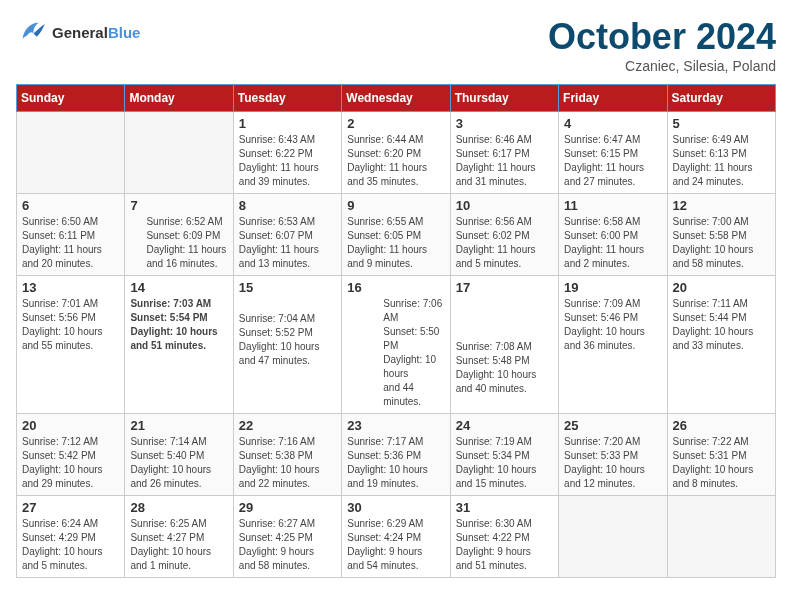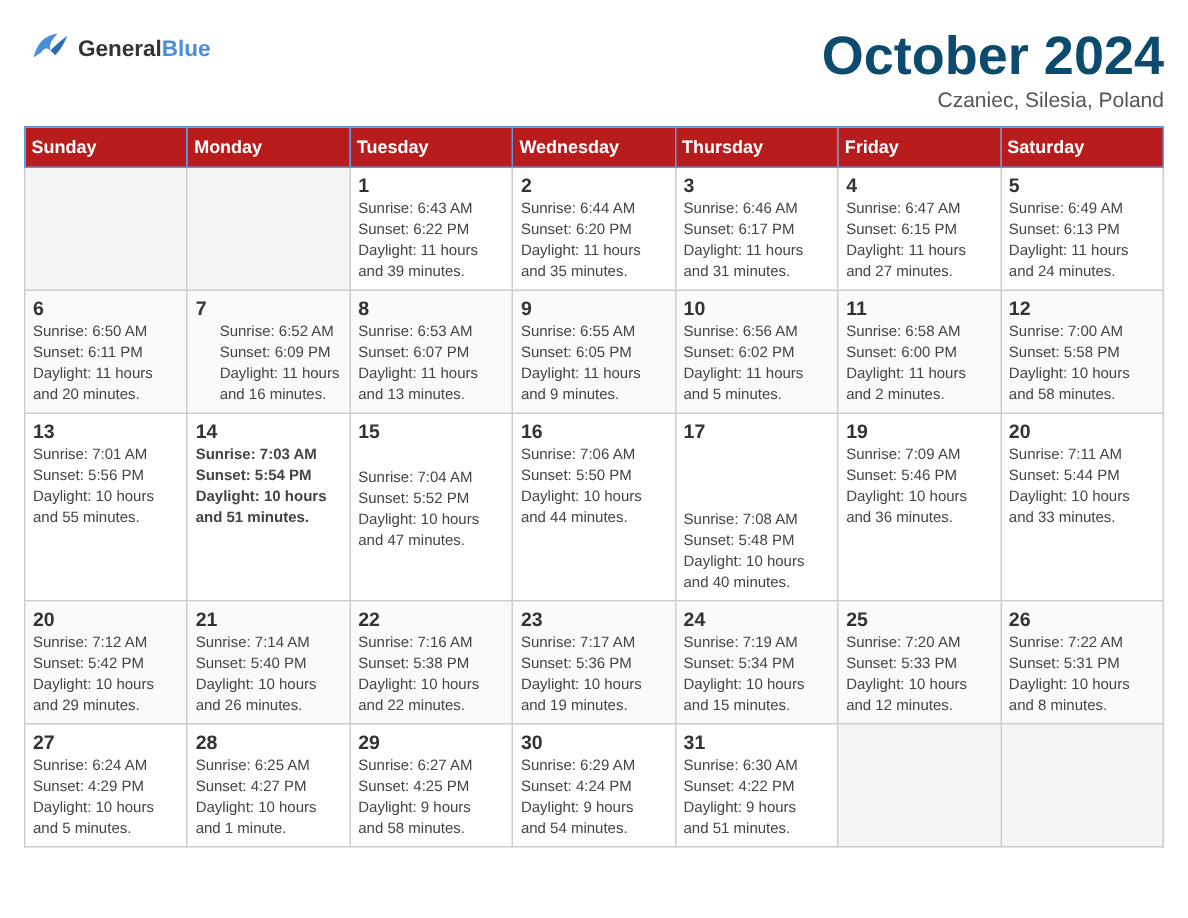--- a/index.html
+++ b/index.html
@@ -217,21 +217,21 @@
         </td>
         <td>
           <div class="day-num">15</div>
           <div class="day-info" style="white-space: pre-line; margin-top: 17px;">Sunrise: 7:04 AM
 Sunset: 5:52 PM
 Daylight: 10 hours
 and 47 minutes.</div>
         </td>
         <td>
           <div class="day-num">16</div>
-          <div class="day-info" style="white-space: pre-line;">Sunrise: 7:06 AM
+          <div class="day-info" style="white-space: pre-line; margin-left: 36px;">Sunrise: 7:06 AM
 Sunset: 5:50 PM
 Daylight: 10 hours
 and 44 minutes.</div>
         </td>
         <td>
           <div class="day-num">17</div>
           <div class="day-info" style="white-space: pre-line; margin-top: 45px;">Sunrise: 7:08 AM
 Sunset: 5:48 PM
 Daylight: 10 hours
 and 40 minutes.</div>

